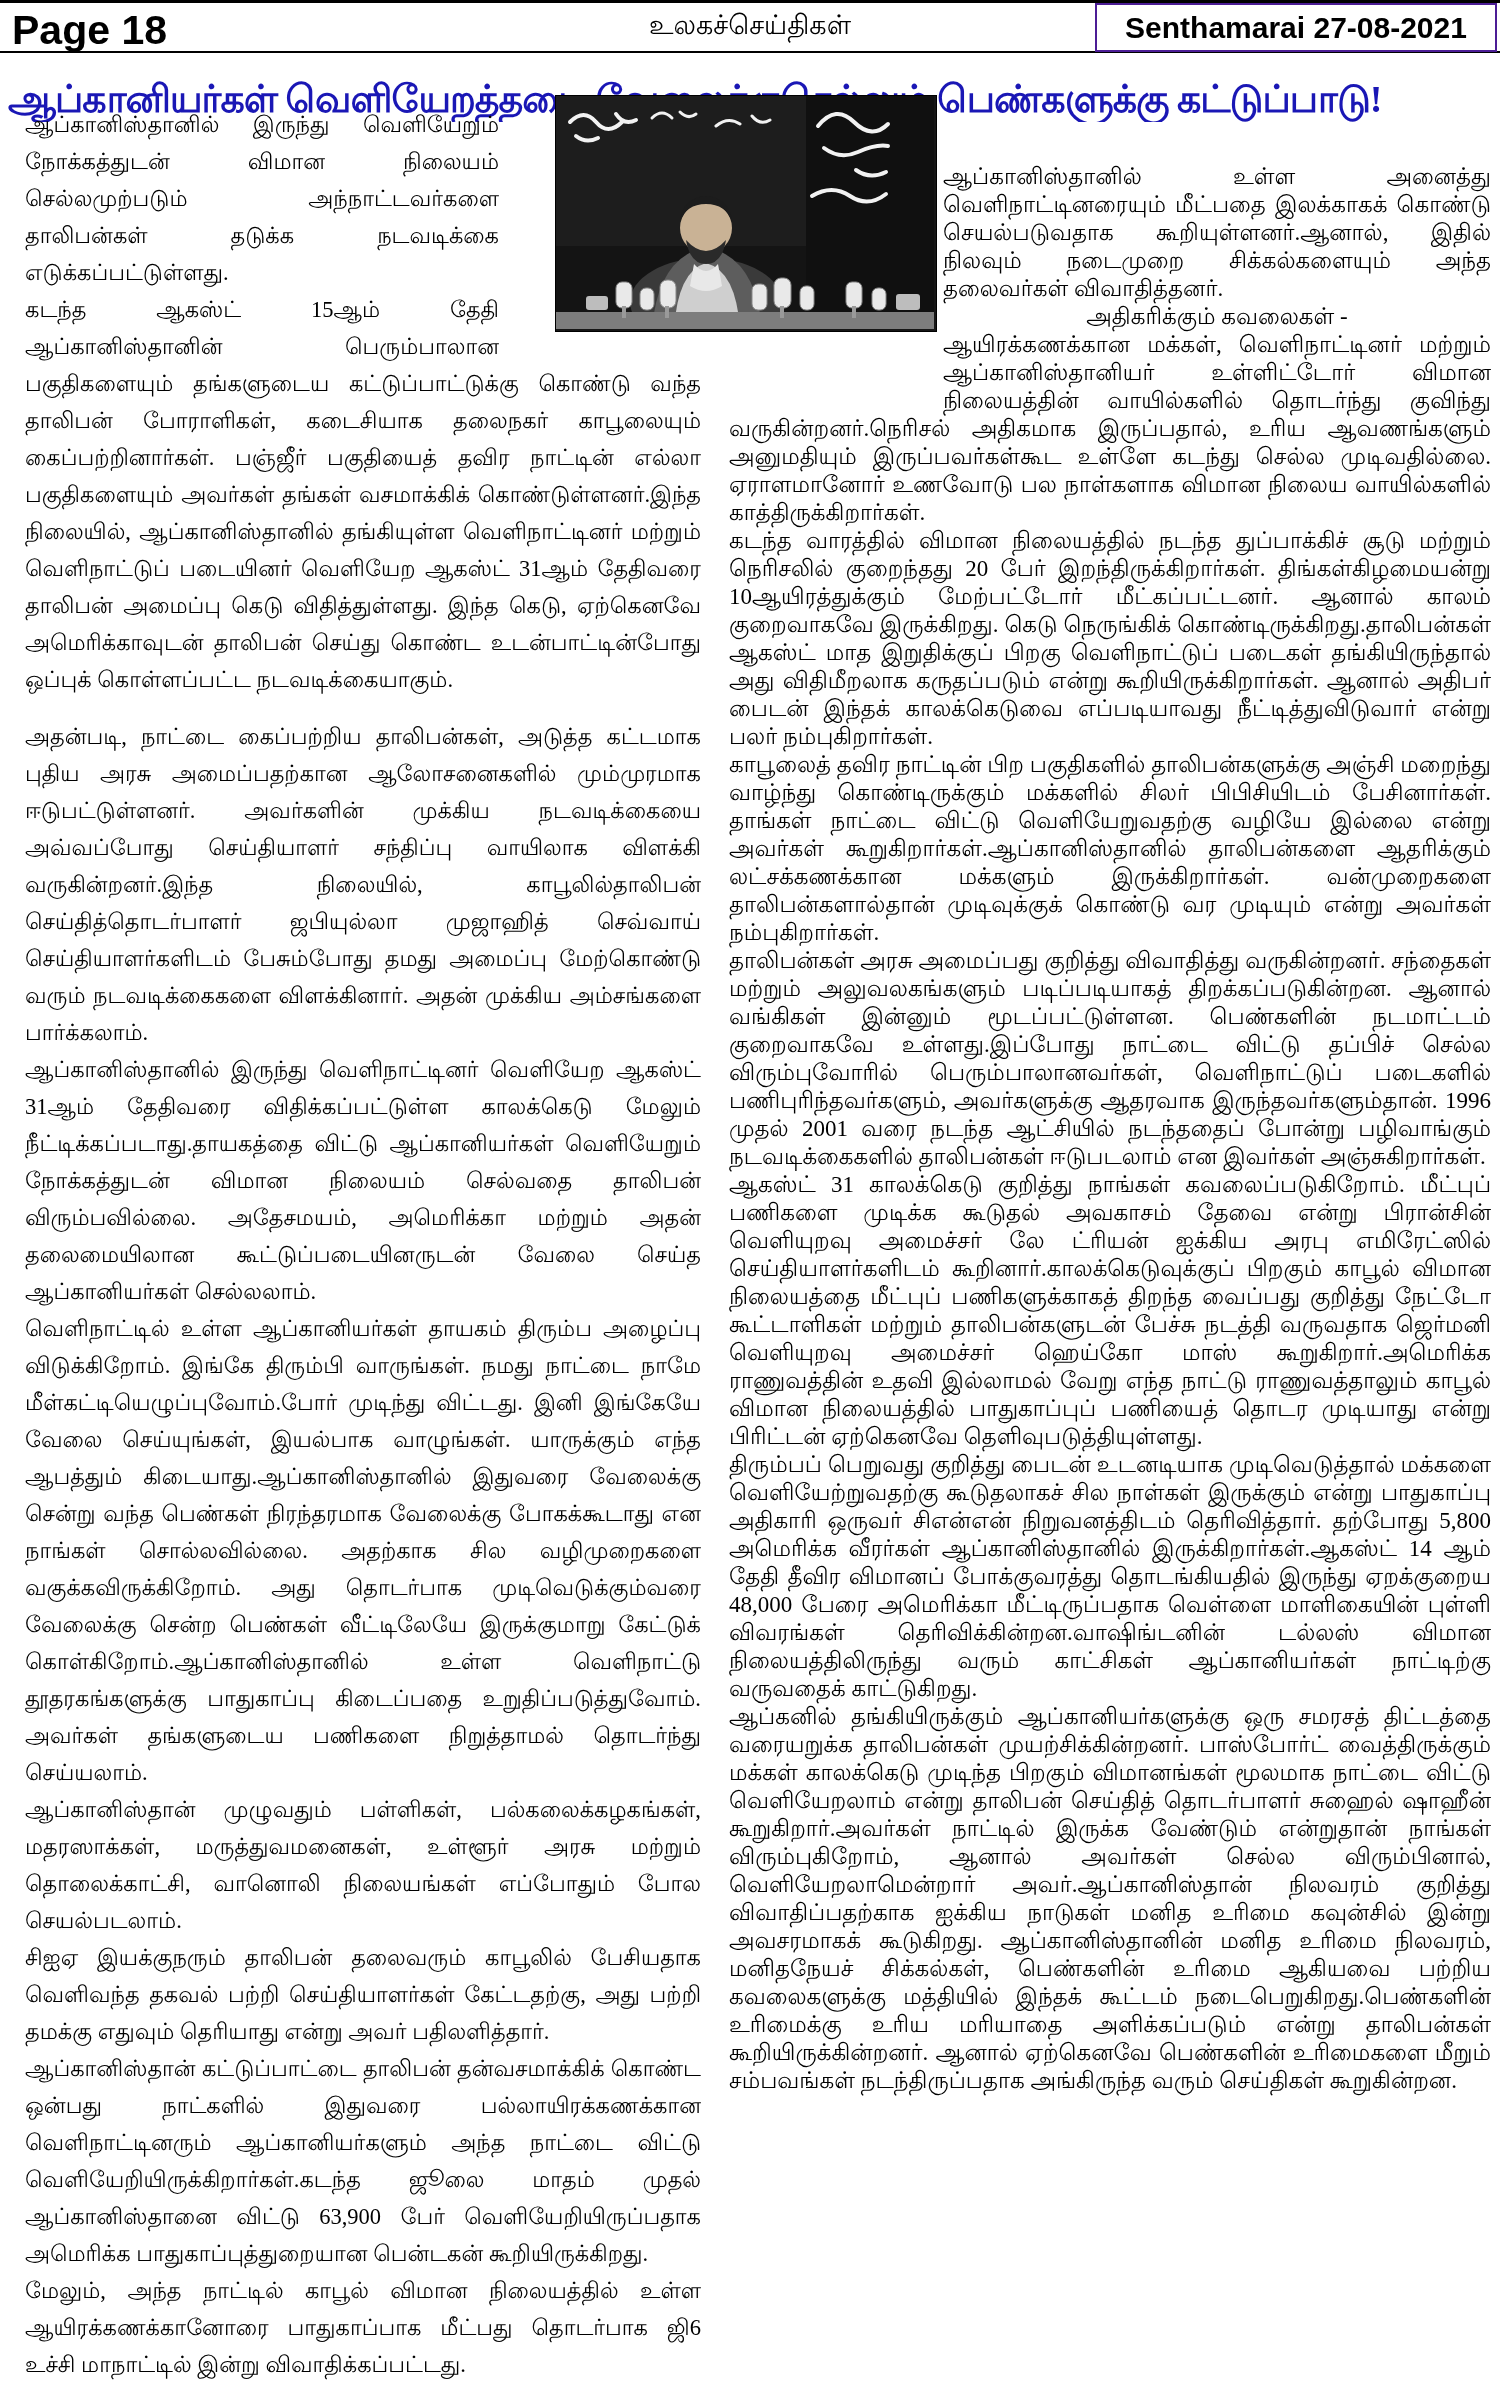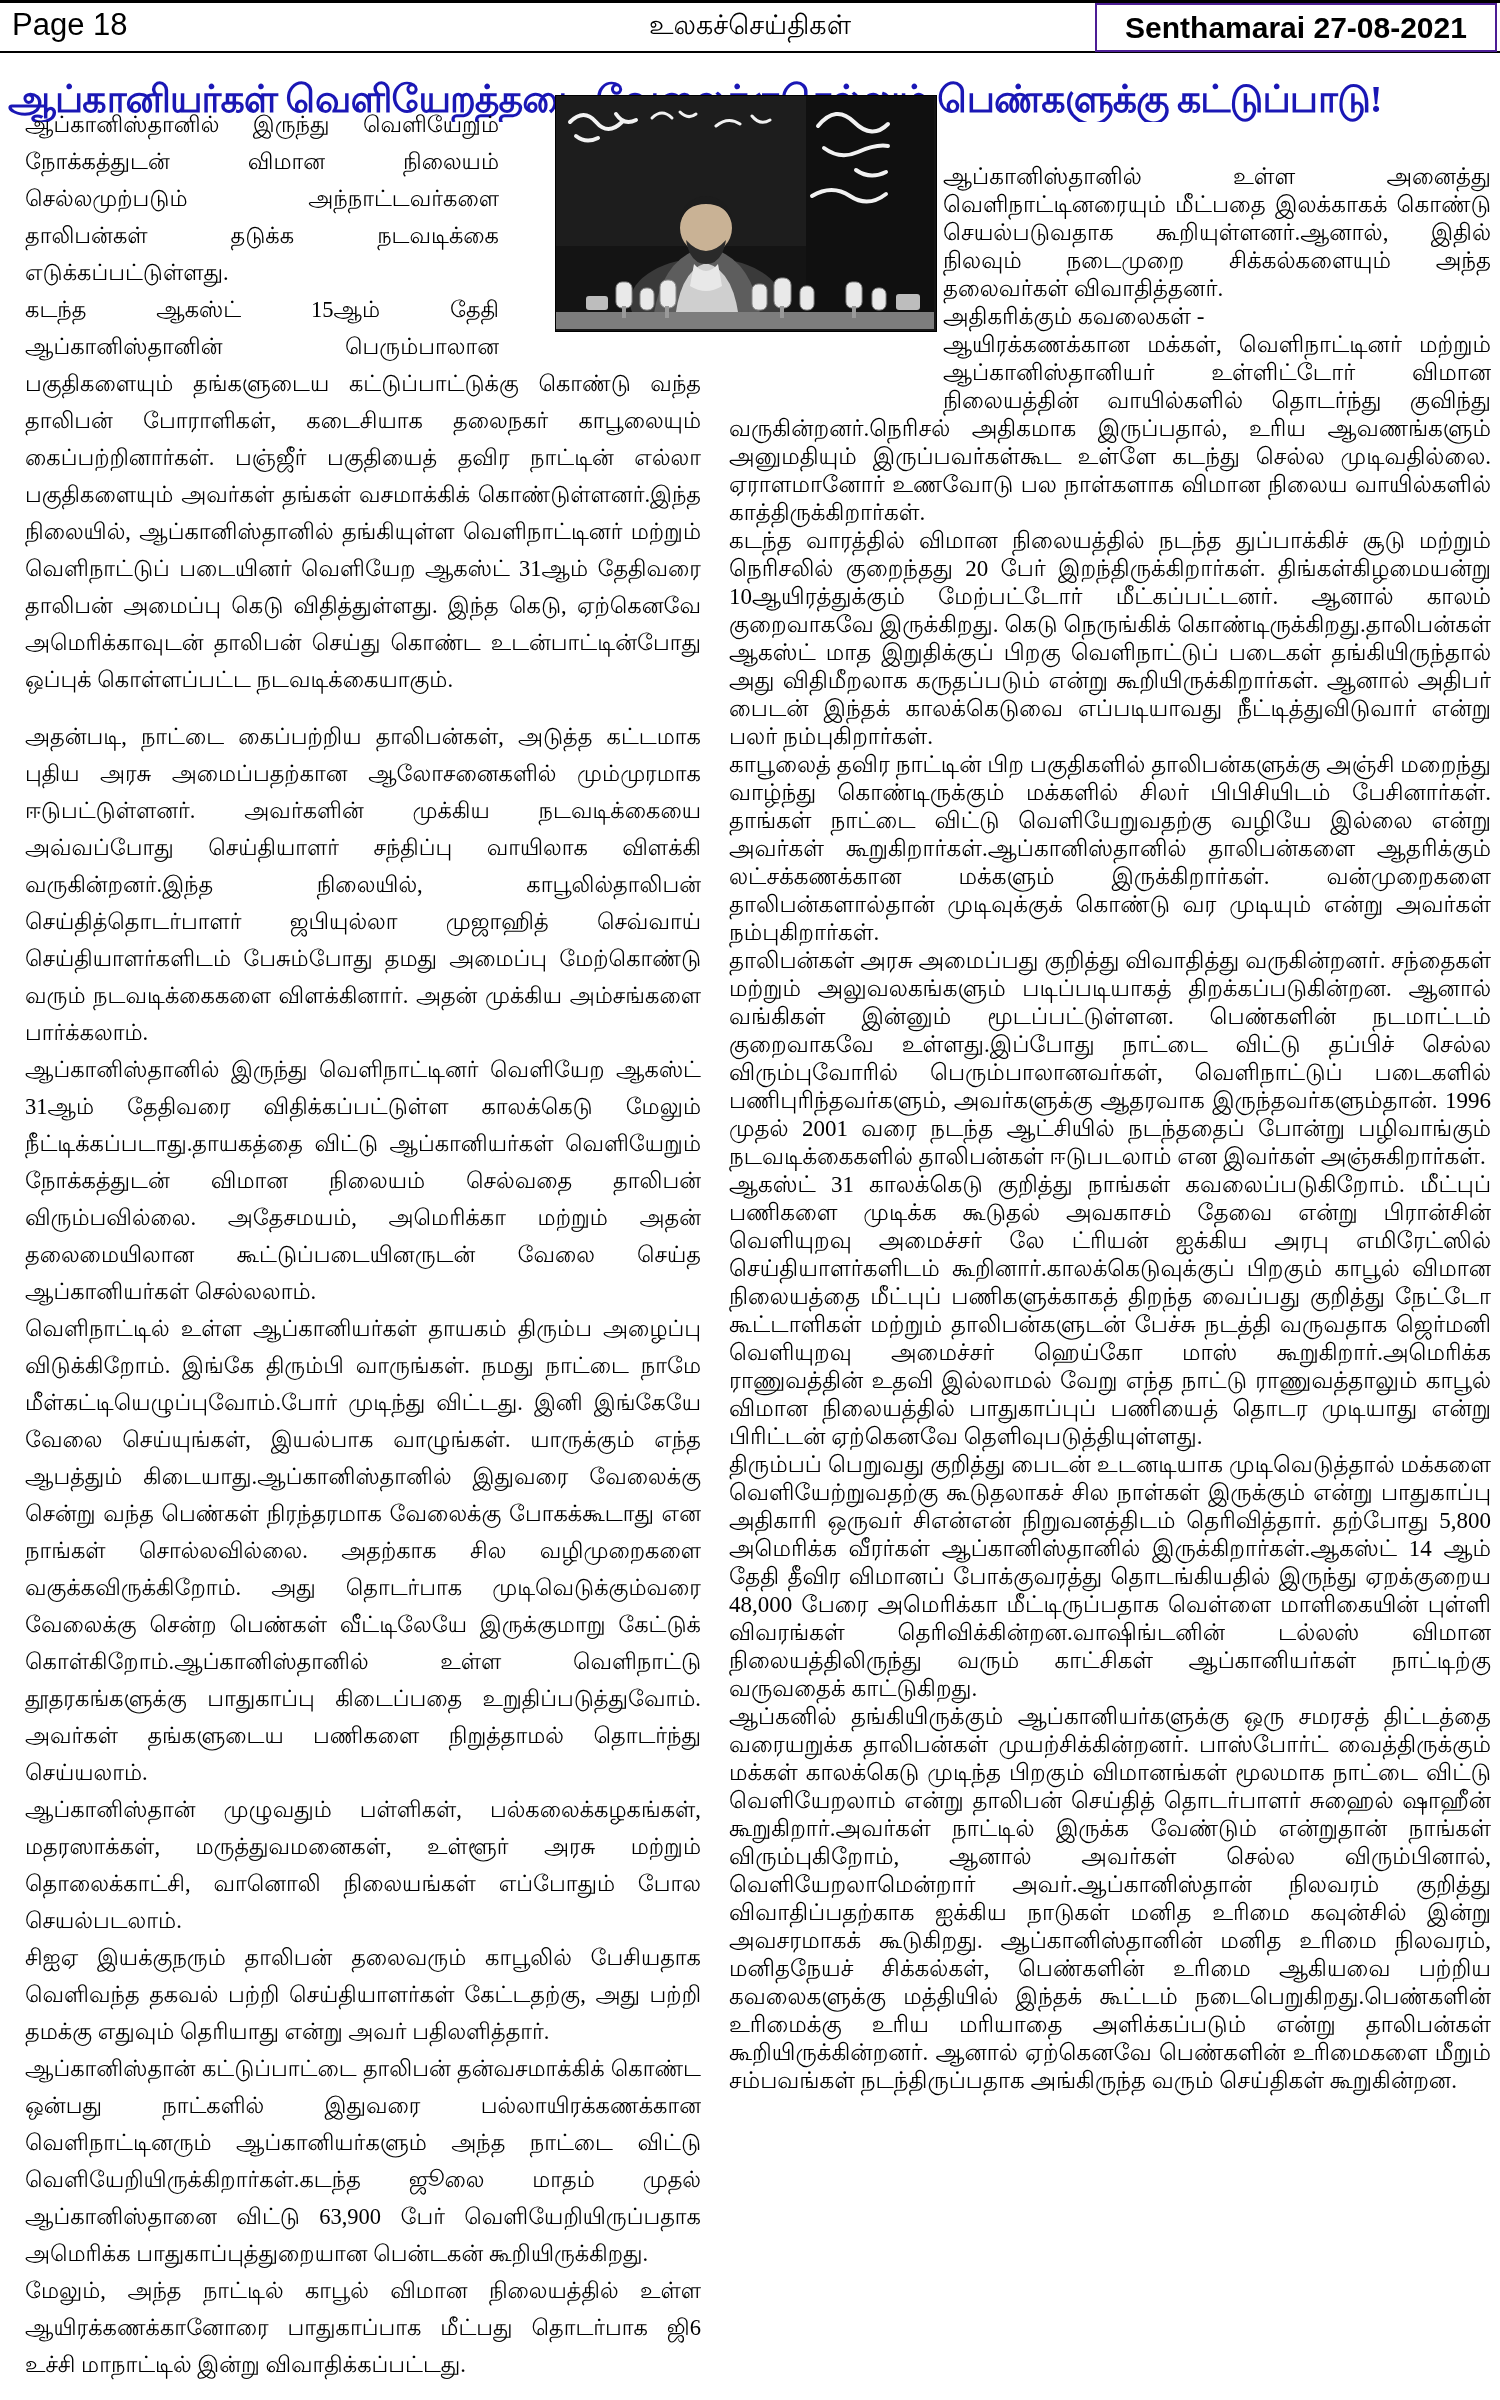--- a/index.html
+++ b/index.html
@@ -1,40 +1,40 @@
 <!DOCTYPE html>
 <html><head>
 <meta charset="utf-8">
 <style>
   html,body{margin:0;padding:0;background:#e8e8e8;}
   .page{position:relative;width:1500px;height:2400px;background:#ffffff;margin:0 auto;overflow:hidden;
         font-family:"Liberation Serif","DejaVu Serif",serif;color:#000;}
   
   .header{position:absolute;left:0;top:0;width:1500px;height:48px;border-top:3px solid #000;border-bottom:2px solid #000;}
   .page-label{position:absolute;left:12px;top:4px;font-family:"Liberation Sans","DejaVu Sans",sans-serif;
-              font-weight:normal;font-size:31px;letter-spacing:0px;}
+              font-weight:bold;font-size:41px;letter-spacing:0px;}
   .section-title{position:absolute;left:0;right:0;top:8px;text-align:center;font-size:27px;font-family:Liberation Mono, monospace;}
   .masthead-box{position:absolute;right:3px;top:0px;width:398px;height:45px;border:2px solid #4c1d95;
                 display:flex;align-items:center;justify-content:center;
                 font-family:"Liberation Sans","DejaVu Sans",sans-serif;font-weight:bold;font-size:30px;}
   
   .headline{position:absolute;left:8px;top:51px;width:1488px;height:46px;overflow:hidden;
             font-weight:bold;font-size:38px;line-height:46px;white-space:nowrap;letter-spacing:-1px;}
   
   .photo{position:absolute;left:555px;top:95px;width:380px;height:235px;border:1px solid #000;background:#161616;}
   .photo svg{display:block;}
   
   .col{position:absolute;text-align:justify;overflow:hidden;}
   .col1{left:25px;top:106px;width:676px;height:2288px;font-size:22.5px;line-height:37px;}
   .col2{left:729px;top:163px;width:762px;height:2232px;font-size:23px;line-height:28px;}
   .spacer-r{float:right;width:202px;height:228px;}
   .spacer-l{float:left;width:214px;height:232px;}
   .para{margin:0;padding:0;}
   .para.gap{margin-top:20px;}
-  .para.subhead{text-align:left;}
+  .para.subhead{text-align:center;}
   
   .cal{stroke:#f2f2f2;fill:none;stroke-linecap:round;}
 </style>
 </head>
 <body>
 
 <div class="page">
 
   <div class="header">
     <div class="page-label">Page 18</div>

